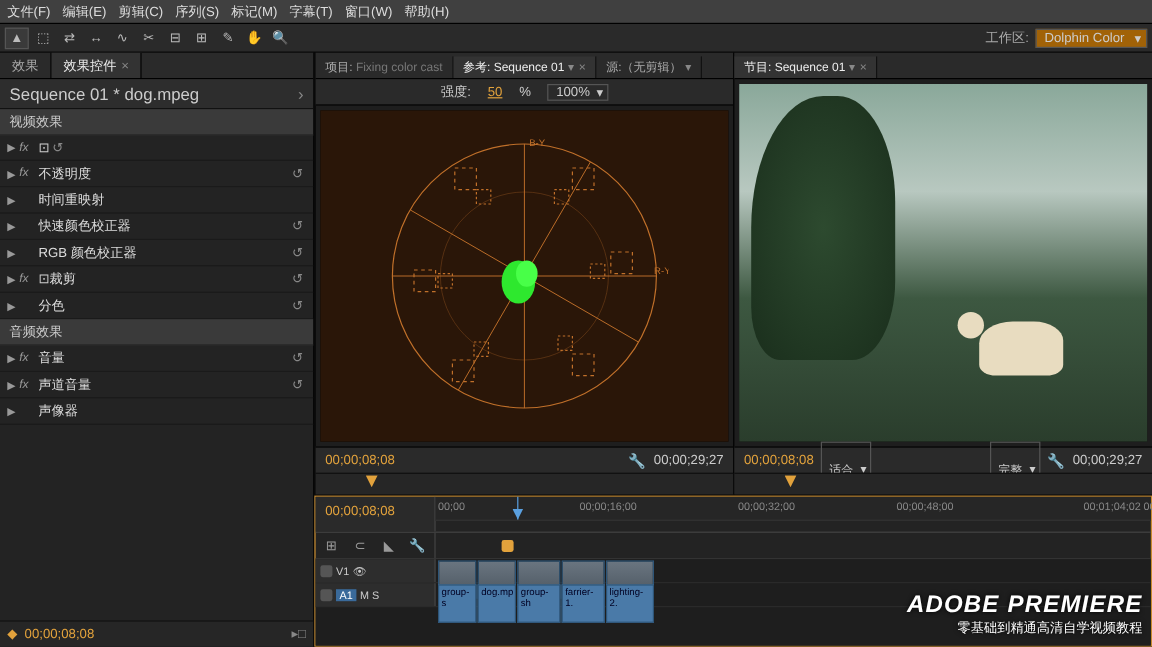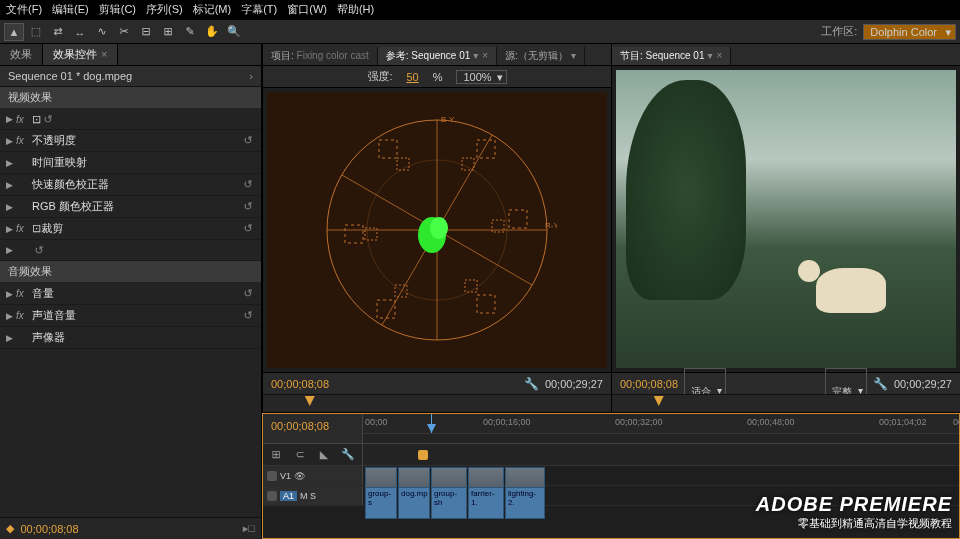--- a/index.html
+++ b/index.html
@@ -1,31 +1,31 @@
 <!DOCTYPE html>
 <html><head>
 <meta charset="utf-8">
 <style>
 * { margin: 0; padding: 0; box-sizing: border-box; font-family: "Microsoft YaHei", Arial, sans-serif; }
 body { width: 960px; height: 539px; background: #1a1a1a; color: #ccc; font-size: 11px; overflow: hidden; position: relative; }
-.menubar { height: 20px; background: #000000; display: flex; padding: 0 6px; align-items: center; border-bottom: 1px solid #000; }
+.menubar { height: 20px; background: #404040; display: flex; padding: 0 6px; align-items: center; border-bottom: 1px solid #000; }
 .menubar span { margin-right: 10px; font-size: 11px; color: #ddd; }
 .toolbar { height: 24px; background: #2a2a2a; display: flex; align-items: center; padding: 0 4px; border-bottom: 1px solid #000; }
 .tool { width: 20px; height: 18px; margin-right: 2px; display:flex; align-items:center; justify-content:center; color:#bbb; border:1px solid transparent; }
 .tool.active { background:#3a3a3a; border-color:#555; }
 .workspace-label { margin-left:auto; margin-right:6px; color:#aaa; font-size:11px; }
 .workspace-dd { background:#a16207; border:1px solid #555; padding:1px 18px 1px 6px; color:#ccc; position:relative; font-size:11px; }
 .workspace-dd:after { content:"▾"; position:absolute; right:4px; }
 .main { display:flex; height:495px; }
 .left-panel { width:262px; background:#232323; border-right:1px solid #000; display:flex; flex-direction:column; }
 .panel-tabs { height:22px; display:flex; background:#2a2a2a; border-bottom:1px solid #000; }
 .tab { padding:3px 10px; font-size:11px; color:#aaa; border-right:1px solid #000; }
 .tab.active { background:#333; color:#eee; }
 .close-x { margin-left:4px; color:#888; }
-.seq-header { padding:4px 8px; background:#2d2d2d; border-bottom:1px solid #111; display:flex; font-size:11px; color:#ccc; }
+.seq-header { padding:4px 8px; background:#2d2d2d; border-bottom:1px solid #111; display:flex; font-size:14px; color:#ccc; }
 .chev { margin-left:auto; color:#888; }
 .section-hdr { background:#3a3a3a; padding:3px 8px; font-size:11px; border-bottom:1px solid #222; }
 .fx-row { display:flex; align-items:center; padding:3px 6px; border-bottom:1px solid #1a1a1a; }
 .tri { width:10px; color:#999; font-size:9px; }
 .fx-badge { font-style:italic; width:16px; color:#999; font-size:10px; }
 .fx-label { flex:1; color:#ddd; }
 .reset-icon { width:14px; height:14px; color:#888; display:flex; align-items:center; justify-content:center; }
 .left-bottom { margin-top:auto; height:22px; display:flex; align-items:center; padding:0 6px; border-top:1px solid #111; background:#262626; }
 .tc-orange { color:#e2a23c; font-size:11px; }
 .right-area { flex:1; display:flex; flex-direction:column; }
@@ -147,20 +147,21 @@
     <div class="fx-row">
         <span class="tri">▶</span>
         <span class="fx-badge">fx</span>
         <span>⊡ </span>
         <span class="fx-label">裁剪</span>
         <span class="reset-icon">↺</span>
       </div>
     <div class="fx-row">
         <span class="tri">▶</span>
         <span class="fx-badge"></span>
+        <span class="fx-label">分色</span>
         <span class="reset-icon">↺</span>
       </div>
     <div class="section-hdr">音频效果</div>
     <div class="fx-row">
         <span class="tri">▶</span>
         <span class="fx-badge">fx</span>
         <span class="fx-label">音量</span>
         <span class="reset-icon">↺</span>
       </div>
     <div class="fx-row">
@@ -265,21 +266,21 @@
 
     <div class="timeline-panel">
       <div class="tl-orange-border">
         <div class="tl-header">
           <div class="tl-left"><span class="tc-orange">00;00;08;08</span></div>
           <div class="ruler" style="flex:1">
             <span style="left:2px">00;00</span>
             <span style="left:120px">00;00;16;00</span>
             <span style="left:252px">00;00;32;00</span>
             <span style="left:384px">00;00;48;00</span>
-            <span style="left:516px">00;01;04;02</span>
+            <span style="left:540px">00;01;04;02</span>
             <span style="left:590px">00;01</span>
             <div style="position:absolute;left:68px;top:0;bottom:0;width:1px;background:#5aa0e0"></div>
             <div style="position:absolute;left:64px;top:10px;width:9px;height:9px;background:#5aa0e0;clip-path:polygon(0 0,100% 0,50% 100%)"></div>
           </div>
         </div>
         <div style="display:flex">
           <div class="tl-tools" style="width:100px;border-right:1px solid #444">
             <div class="tl-tool">⊞</div>
             <div class="tl-tool">⊂</div>
             <div class="tl-tool">◣</div>

